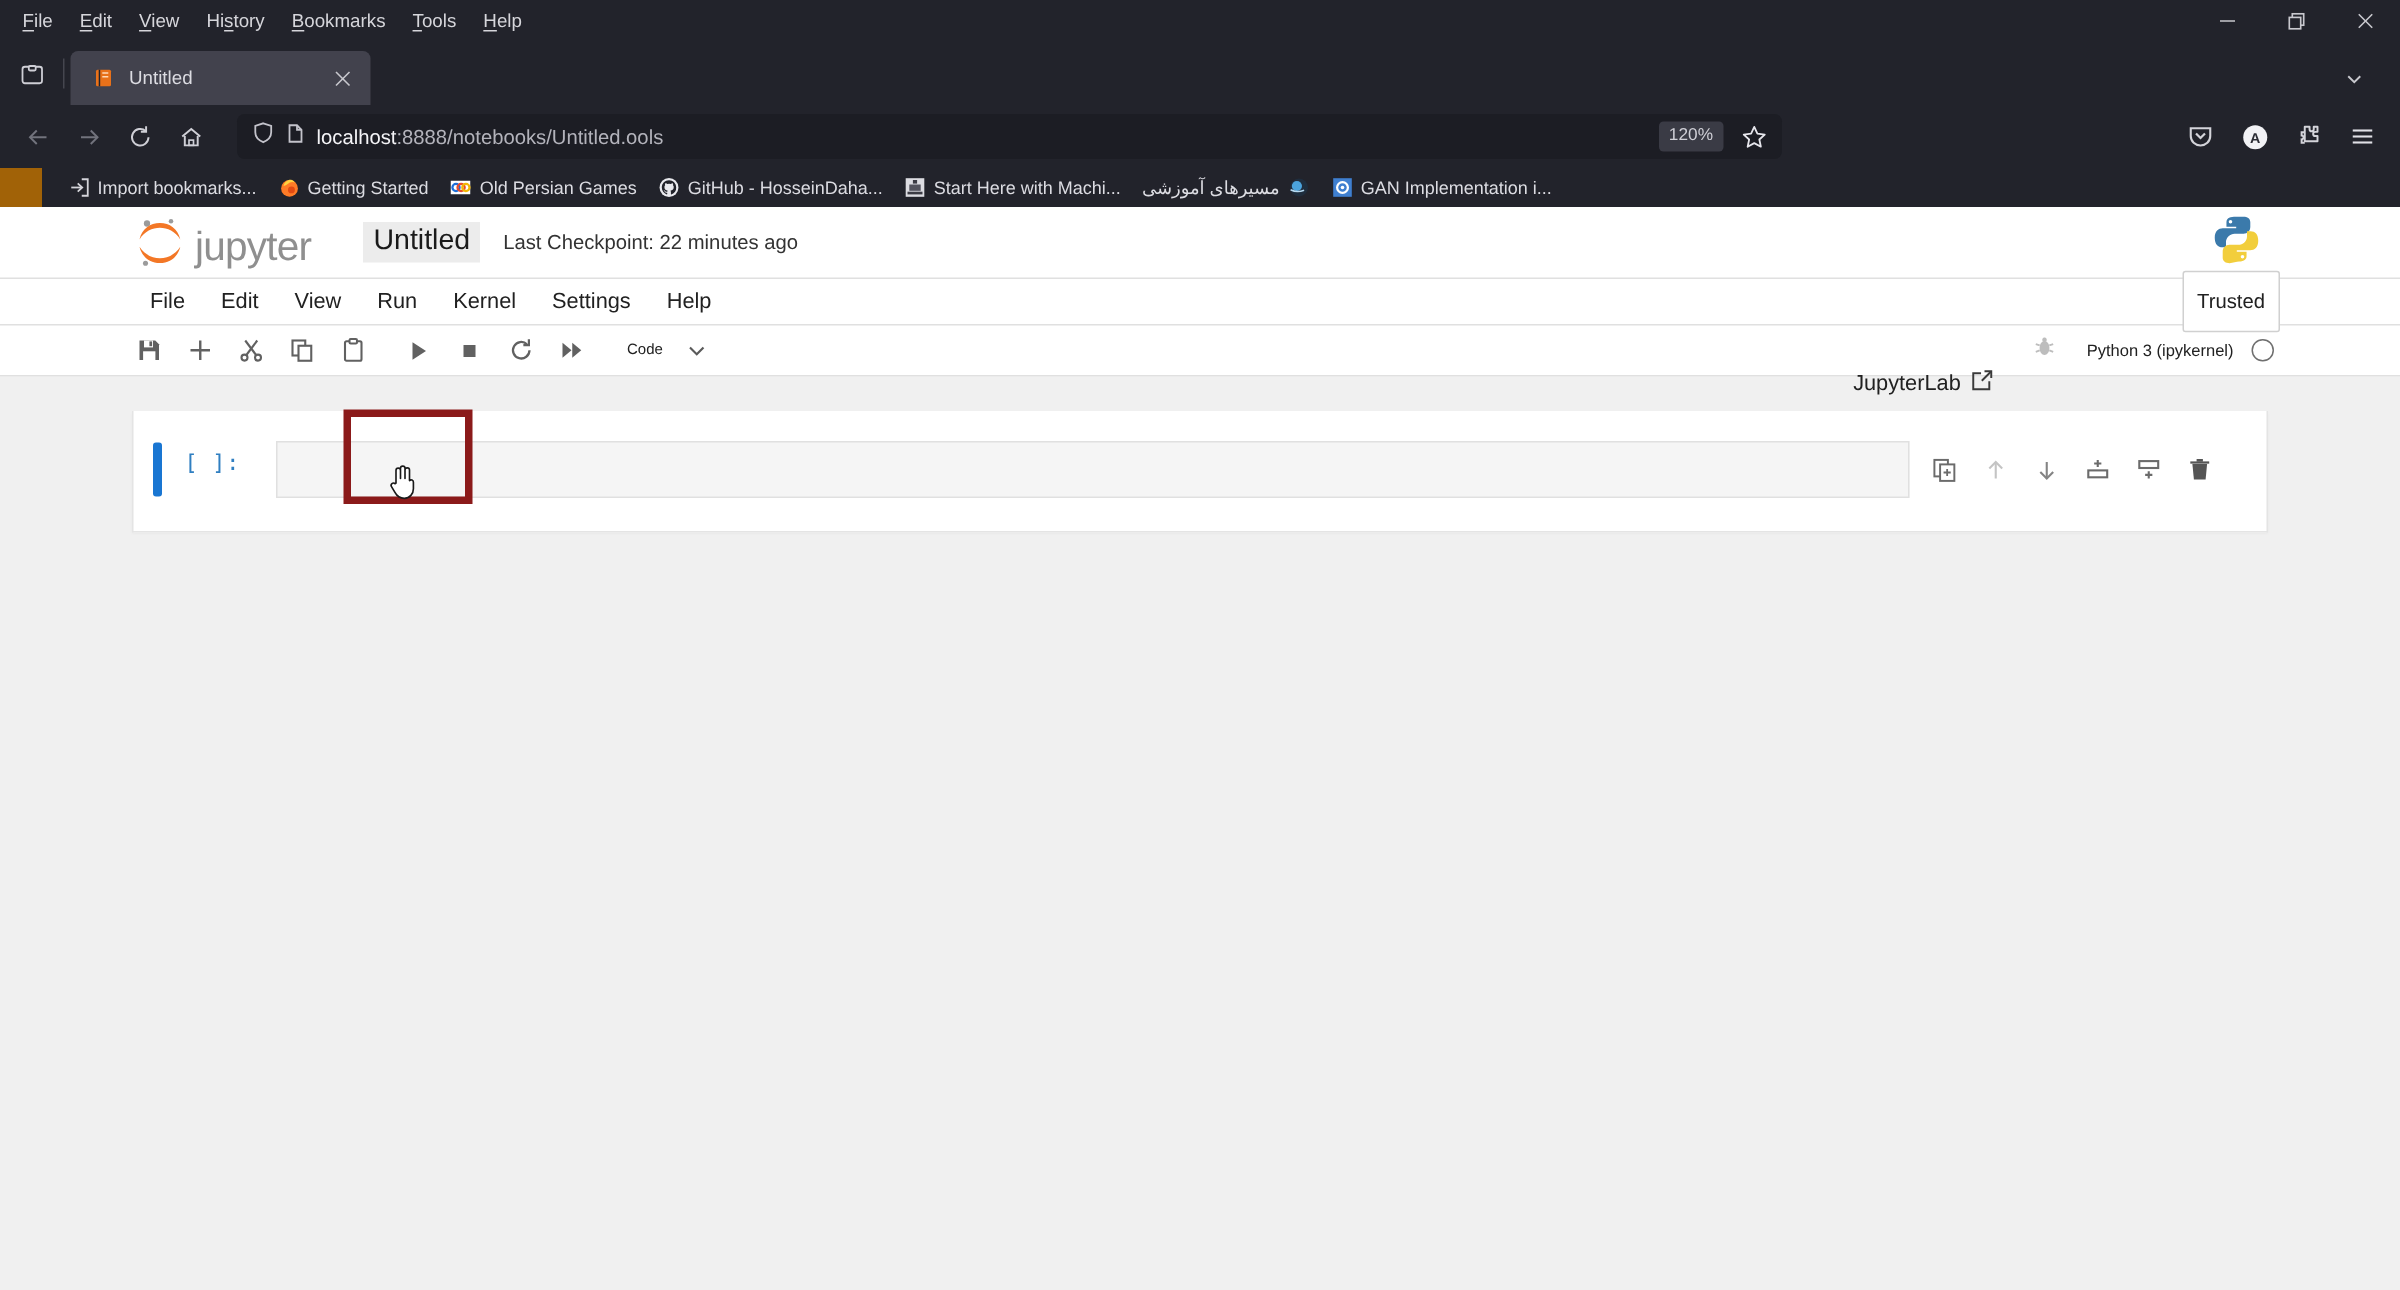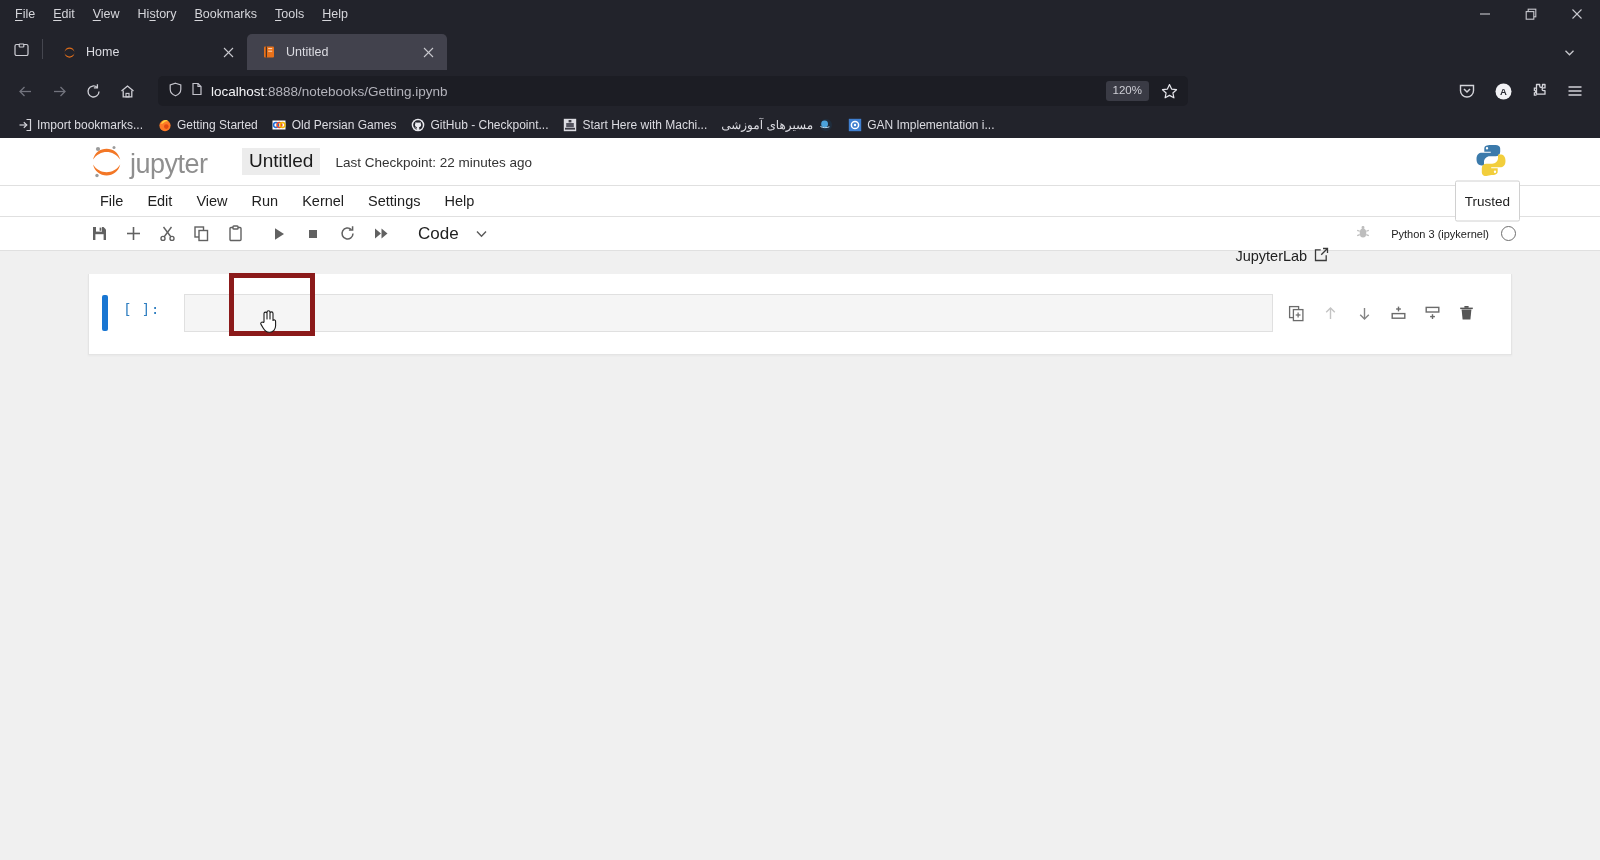--- a/index.html
+++ b/index.html
@@ -65,21 +65,21 @@
     background:#3a3b45; color:#cfcfd6; font-size:11.5px; border-radius:3px;
     padding:2px 7px; line-height:1.35;
   }
   .star { width:26px; height:26px; display:flex; align-items:center; justify-content:center; }
   .navicons { display:flex; align-items:center; gap:2px; margin-left:auto; }
   .navicon { width:34px; height:32px; display:flex; align-items:center; justify-content:center; }
 
   
   .bookmarks {
     height:26px; background:#22232b; display:flex; align-items:center;
-    padding-left:10px; gap:0; flex:0 0 26px;
+    padding-left:10px; gap:0; flex:0 0 26px;margin-left:28px;
   }
   .bm { display:flex; align-items:center; gap:5px; padding:2px 7px; border-radius:3px; }
   .bm-label { color:#dcdce2; font-size:12px; white-space:nowrap; }
   .bm-ico { width:15px; height:15px; flex:0 0 15px; display:flex; align-items:center; justify-content:center; }
   .bm-rtl { direction:rtl; }
 
   
   .page { flex:1; background:#ffffff; display:flex; flex-direction:column; position:relative; }
 
   .jp-header {
@@ -118,21 +118,21 @@
   
   .jp-toolbar {
     height:34px; display:flex; align-items:center; padding-left:82px;
     border-bottom:1px solid #e0e0e0; flex:0 0 34px; position:relative;
   }
   .tb-btn { width:34px; height:28px; display:flex; align-items:center; justify-content:center; }
   .tb-sep { width:10px; }
   .celltype {
     display:flex; align-items:center; gap:0; margin-left:14px; min-width:110px;
   }
-  .celltype-label { font-size:17px; color:#212121; padding:0 6px; }
+  .celltype-label { font-size:10px; color:#212121; padding:0 6px; }
   .celltype-chev { width:34px; height:28px; display:flex; align-items:center; justify-content:center; }
   .tb-right { margin-left:auto; display:flex; align-items:center; padding-right:84px; gap:0; }
   .jlab { display:flex; align-items:center; gap:7px; font-size:14.5px; color:#212121; padding:0 6px;margin-top:44px; }
   .bugbtn { width:40px; height:28px; display:flex; align-items:center; justify-content:center; margin:0 8px; }
   .kernel-name { font-size:11px; color:#212121; margin-right:12px; white-space:nowrap; }
   .kernel-dot {
     width:15px; height:15px; border-radius:50%; border:1.6px solid #6f6f6f;
     background:transparent;
   }
 
@@ -194,35 +194,20 @@
 
   <div class="tabstrip">
     <div class="listall">
       <svg width="17" height="17" viewBox="0 0 17 17">
         <rect x="2" y="3.5" width="13" height="11" rx="1.6" fill="none" stroke="#cfcfd6" stroke-width="1.2"></rect>
         <rect x="6.2" y="3" width="4.6" height="3" rx="0.8" fill="#22232b" stroke="#cfcfd6" stroke-width="1.2"></rect>
       </svg>
     </div>
     <div class="tabsep"></div>
 
-    <div class="tab inactive">
-      <span class="tab-favicon">
-        <svg width="15" height="15" viewBox="0 0 24 24">
-          <path d="M4 13.2c1.9 3.4 5 5 8 5s6.1-1.6 8-5c-1 4.6-4.2 7-8 7s-7-2.4-8-7z" fill="#e8711a"></path>
-          <path d="M4 10.8c1.9-3.4 5-5 8-5s6.1 1.6 8 5c-1-4.6-4.2-7-8-7s-7 2.4-8 7z" fill="#e8711a" opacity="0.95"></path>
-        </svg>
-      </span>
-      <span class="tab-title">Home</span>
-      <span class="tab-close">
-        <svg width="11" height="11" viewBox="0 0 11 11">
-          <line x1="1" y1="1" x2="10" y2="10" stroke="#c8c8ce" stroke-width="1.1"></line>
-          <line x1="10" y1="1" x2="1" y2="10" stroke="#c8c8ce" stroke-width="1.1"></line>
-        </svg>
-      </span>
-    </div>
 
     <div class="tab active">
       <span class="tab-favicon">
         <svg width="14" height="14" viewBox="0 0 14 14">
           <rect x="2" y="1.5" width="10" height="11" rx="1" fill="#e8711a"></rect>
           <line x1="4.3" y1="1.5" x2="4.3" y2="12.5" stroke="#22232b" stroke-width="1"></line>
           <line x1="6.2" y1="3.6" x2="10.2" y2="3.6" stroke="#ffd9b8" stroke-width="1"></line>
           <line x1="6.2" y1="6.2" x2="10.2" y2="6.2" stroke="#ffd9b8" stroke-width="1"></line>
         </svg>
       </span>
@@ -276,21 +261,21 @@
         <svg width="15" height="15" viewBox="0 0 15 15">
           <path d="M7.5 1.2 12.8 3v4.2c0 3.2-2.4 5.4-5.3 6.6C4.6 12.6 2.2 10.4 2.2 7.2V3z" fill="none" stroke="#c3c3cb" stroke-width="1.2"></path>
         </svg>
       </span>
       <span>
         <svg width="14" height="14" viewBox="0 0 14 14">
           <path d="M3 1.5h5l3 3v8H3z" fill="none" stroke="#c3c3cb" stroke-width="1.2"></path>
           <polyline points="8,1.5 8,4.5 11,4.5" fill="none" stroke="#c3c3cb" stroke-width="1.2"></polyline>
         </svg>
       </span>
-      <span class="url-text"><b>localhost</b><span>:8888/notebooks/Getting.ipynb</span></span>
+      <span class="url-text"><b>localhost</b><span>:8888/notebooks/Untitled.ools</span></span>
       <span class="zoom-pill">120%</span>
       <span class="star">
         <svg width="17" height="17" viewBox="0 0 17 17">
           <polygon points="8.5,1.6 10.6,6.1 15.5,6.7 11.9,10 12.9,14.8 8.5,12.4 4.1,14.8 5.1,10 1.5,6.7 6.4,6.1" fill="none" stroke="#e6e6ec" stroke-width="1.2" stroke-linejoin="round"></polygon>
         </svg>
       </span>
     </div>
 
     <div class="navicons">
       <div class="navicon">
@@ -356,21 +341,21 @@
       <span class="bm-label">Old Persian Games</span>
     </div>
 
     <div class="bm">
       <span class="bm-ico">
         <svg width="14" height="14" viewBox="0 0 14 14">
           <circle cx="7" cy="7" r="6.3" fill="#e9e9ee"></circle>
           <path d="M7 2.2c-2.7 0-4.8 2.1-4.8 4.8 0 2.1 1.4 3.9 3.3 4.6.24.04.33-.1.33-.23v-.9c-1.35.3-1.63-.57-1.63-.57-.22-.57-.54-.72-.54-.72-.44-.3.03-.3.03-.3.49.04.75.5.75.5.43.74 1.13.53 1.41.4.04-.31.17-.53.3-.65-1.08-.12-2.21-.54-2.21-2.4 0-.53.19-.96.5-1.3-.05-.12-.22-.62.05-1.28 0 0 .41-.13 1.34.5a4.6 4.6 0 0 1 2.44 0c.93-.63 1.34-.5 1.34-.5.27.66.1 1.16.05 1.28.31.34.5.77.5 1.3 0 1.87-1.13 2.28-2.21 2.4.17.15.33.45.33.91v1.35c0 .13.09.28.33.23A4.81 4.81 0 0 0 11.8 7c0-2.7-2.1-4.8-4.8-4.8z" fill="#22232b"></path>
         </svg>
       </span>
-      <span class="bm-label">GitHub - Checkpoint...</span>
+      <span class="bm-label">GitHub - HosseinDaha...</span>
     </div>
 
     <div class="bm">
       <span class="bm-ico">
         <svg width="14" height="14" viewBox="0 0 14 14">
           <rect x="0.8" y="0.8" width="12.4" height="12.4" fill="#dcdce2"></rect>
           <rect x="5.6" y="2" width="2.8" height="2.4" fill="#3b3b44"></rect>
           <rect x="3.2" y="5" width="7.6" height="4.2" fill="#53535e"></rect>
           <rect x="2" y="9.8" width="10" height="1.8" fill="#3b3b44"></rect>
         </svg>

